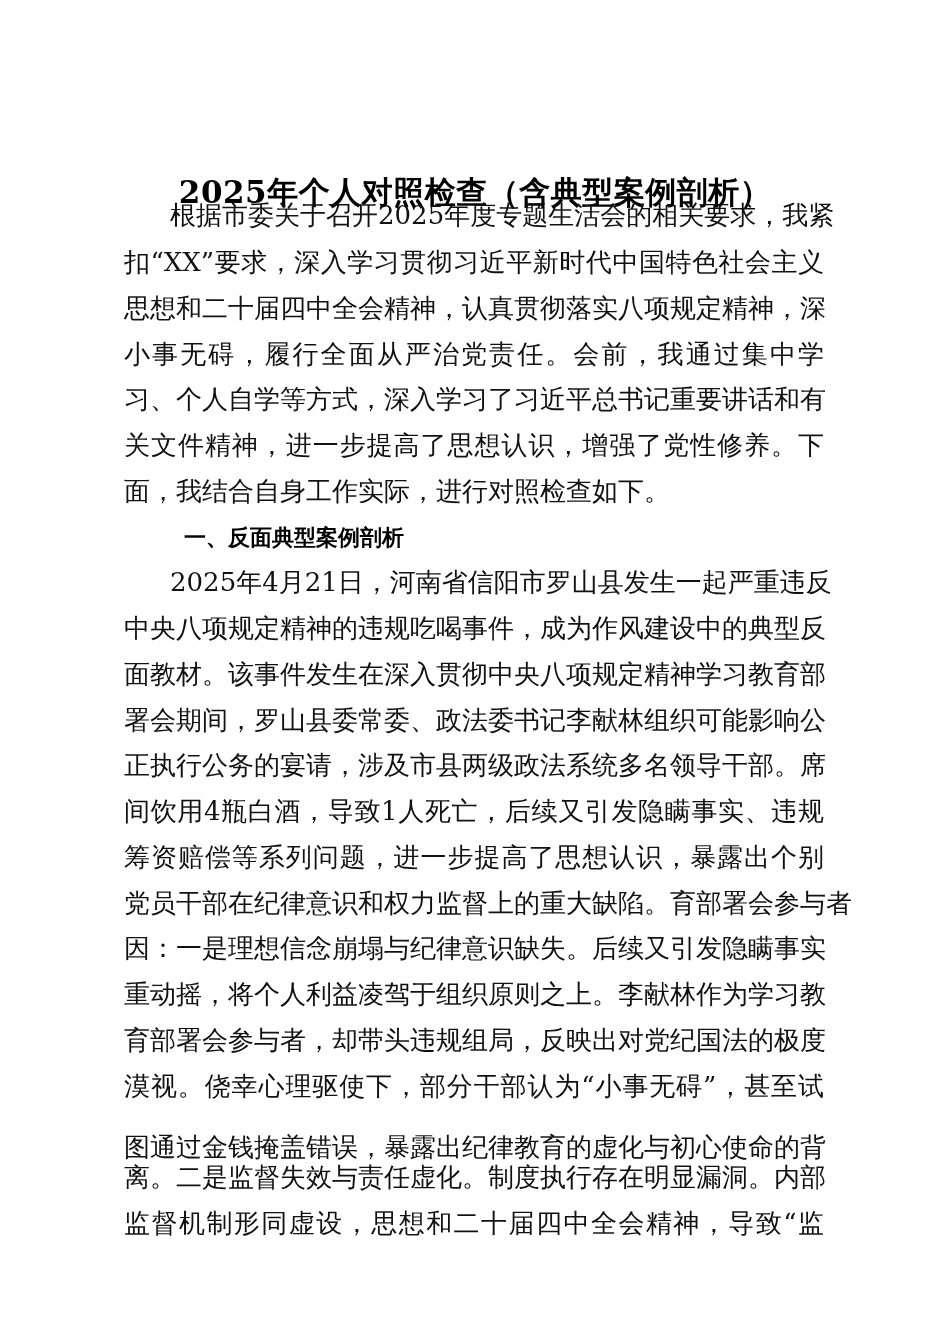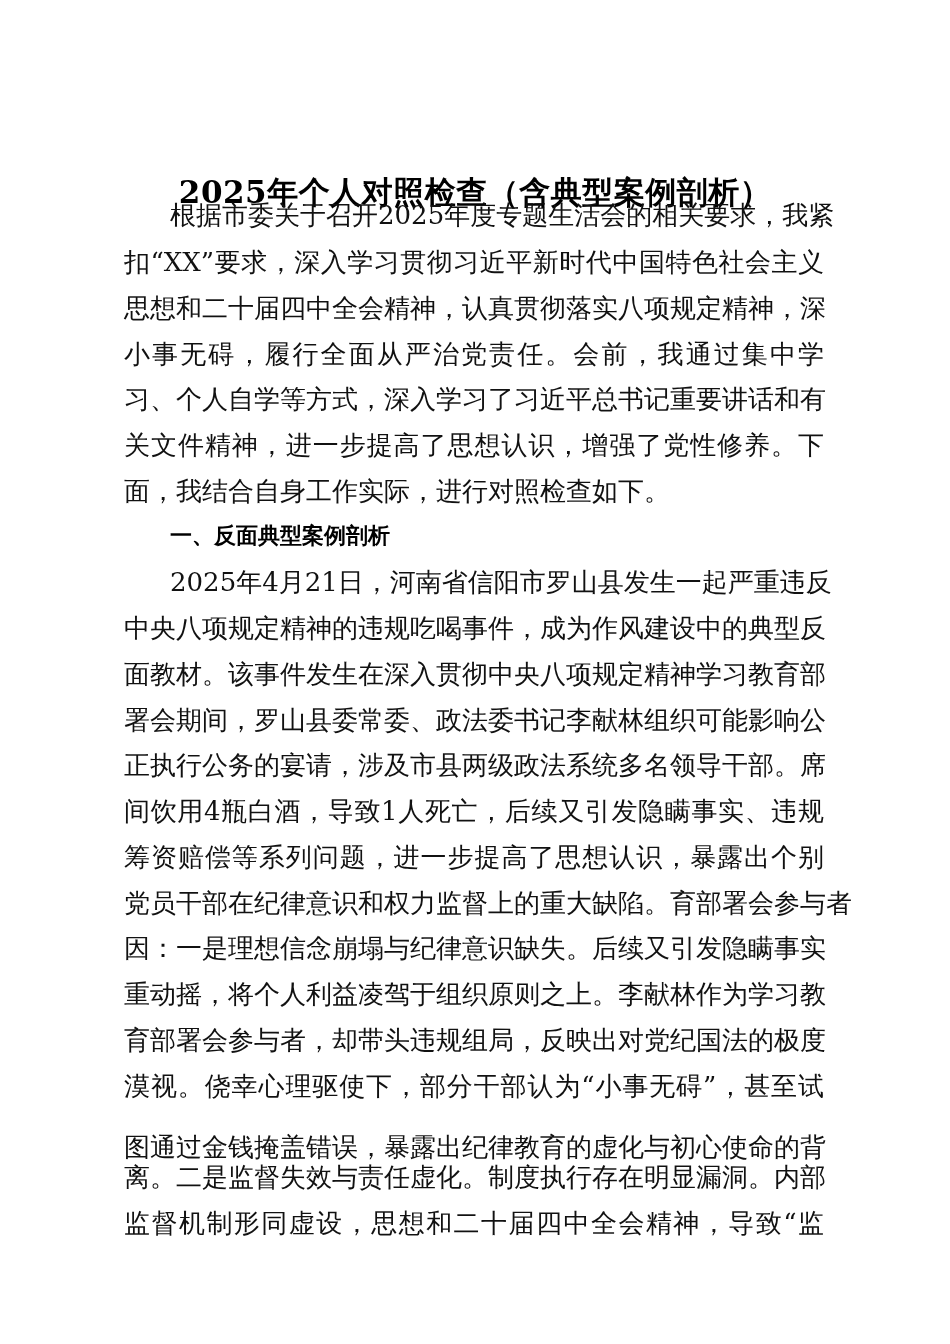--- a/index.html
+++ b/index.html
@@ -7,23 +7,23 @@
          font-family: "DejaVu Serif", "Liberation Serif", serif; color: #111; }
   .page { position: absolute; left: 0; top: 0; width: 950px; height: 1344px; background: #fff; }
   .title { position: absolute; top: 136px; left: 0; width: 950px; text-align: center;
            font-size: 31px; font-weight: bold; letter-spacing: 0.5px;
            font-family: "DejaVu Serif", "Liberation Serif", serif; color: #000; margin-top: 36px; }
   .line { position: absolute; left: 124px; width: 700px; height: 39px; line-height: 39px;
           font-size: 26px; white-space: nowrap; text-align: justify; text-align-last: justify;
           color: #111; }
   .line.indent { left: 170px; width: 654px; }
   .line.last { text-align-last: left; }
-  .heading { position: absolute; left: 170px; height: 39px; line-height: 39px;
+  .heading { position: absolute; left: 184px; height: 39px; line-height: 39px;
              font-size: 22px; font-weight: bold; color: #000;
-             font-family: Liberation Mono, monospace; }
+             font-family: Liberation Sans, sans-serif; }
 </style>
 </head>
 <body>
 
 <div class="page">
   <div class="title">2025年个人对照检查（含典型案例剖析）</div>
 
   <div>
     <div class="line indent" style="top:196px">根据市委关于召开2025年度专题生活会的相关要求，我紧</div>
     <div class="line" style="top:243px">扣“XX”要求，深入学习贯彻习近平新时代中国特色社会主义</div>

